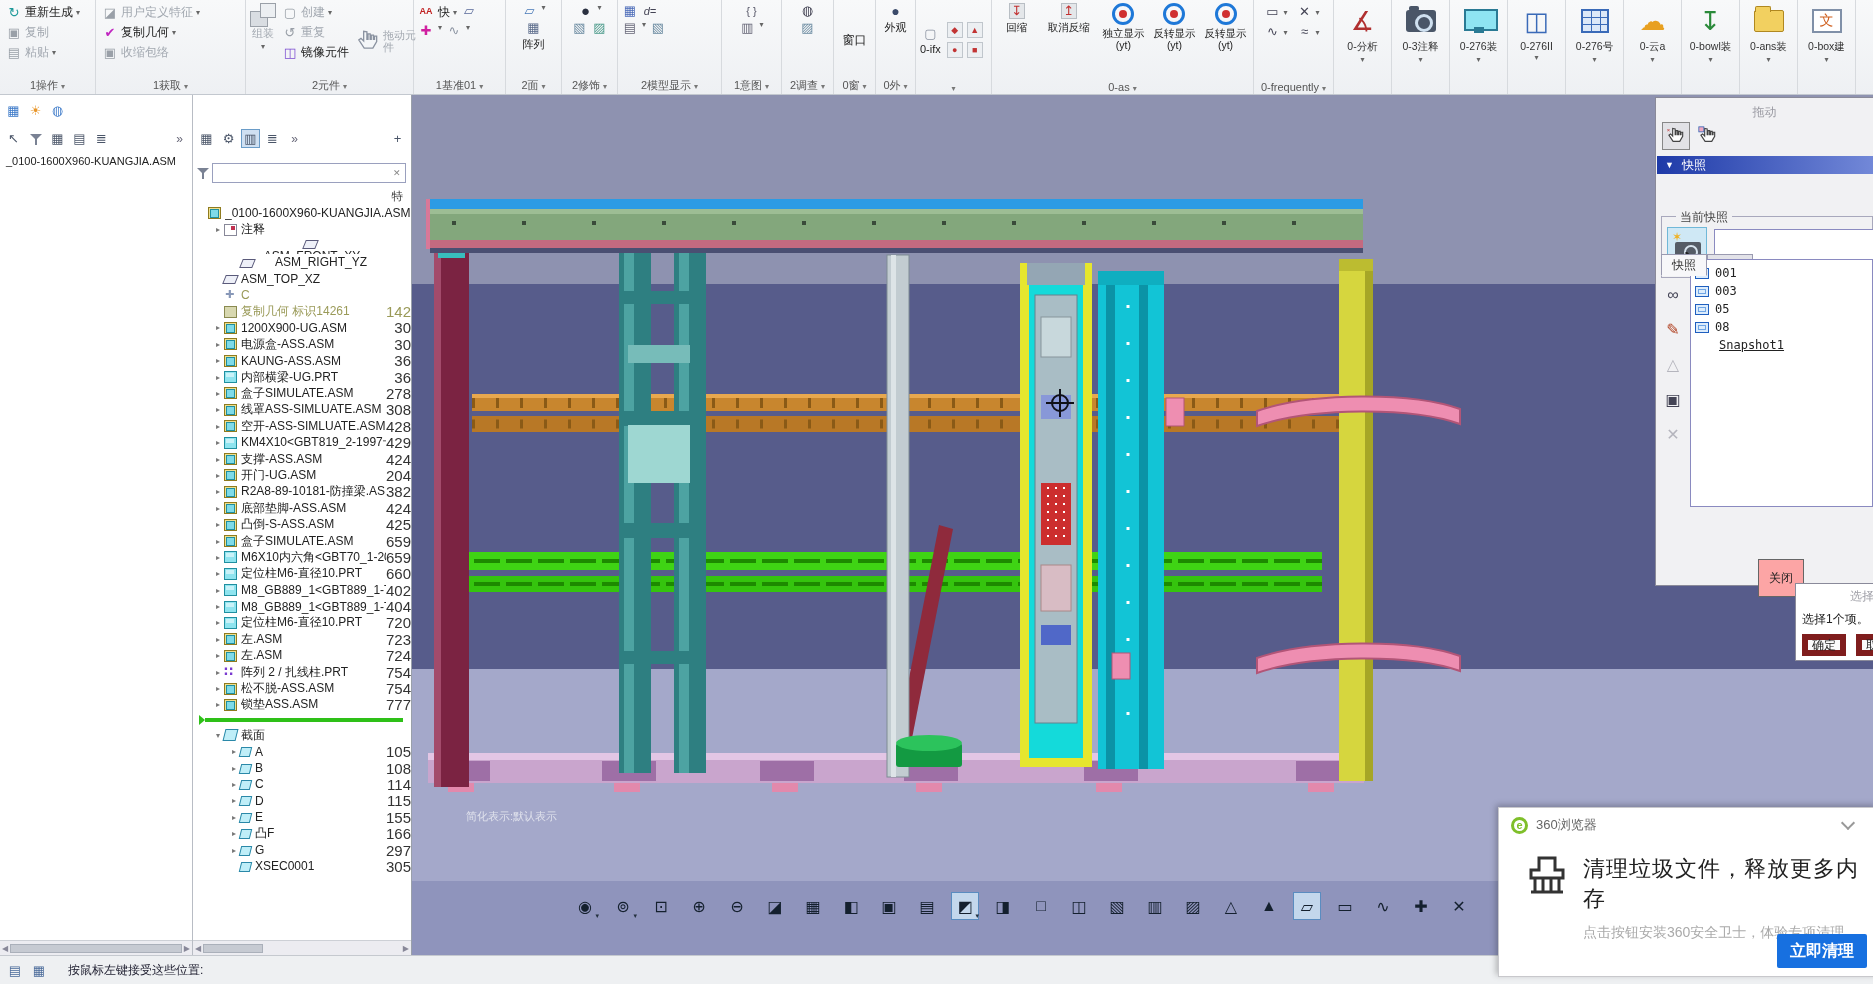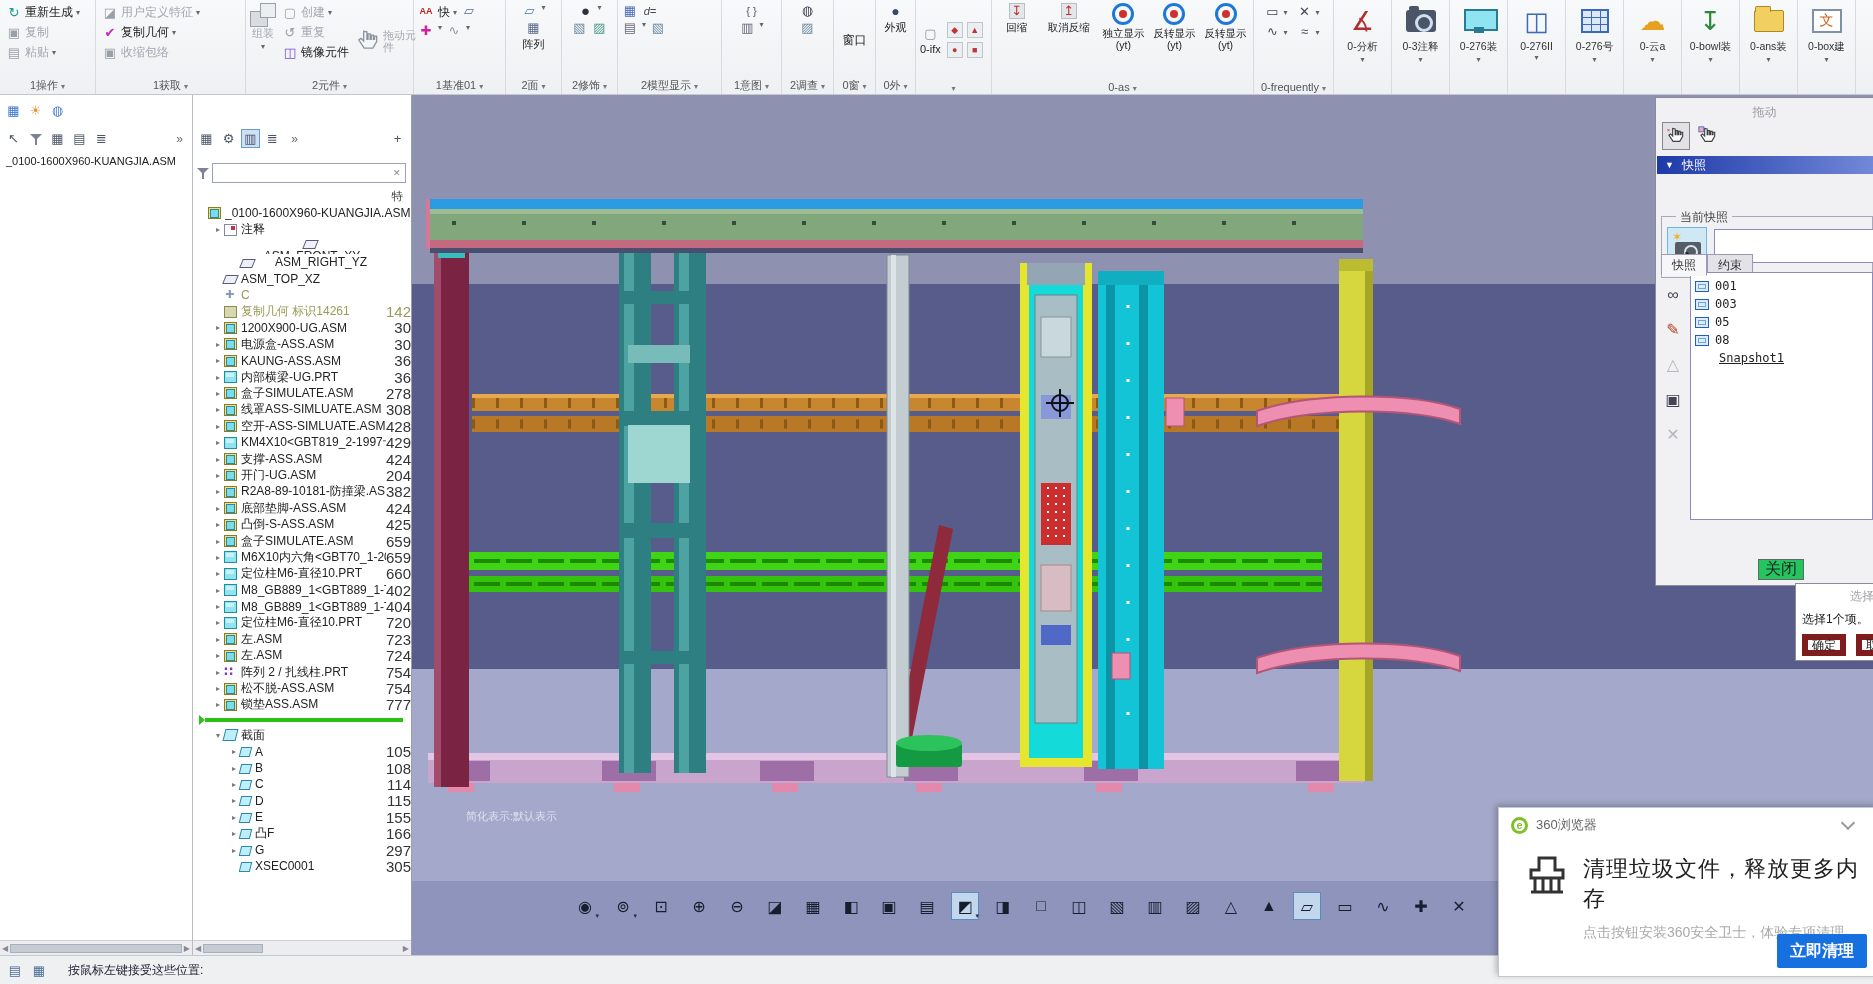--- a/index.html
+++ b/index.html
@@ -183,30 +183,30 @@
   #dp-input { position:absolute; left:52px; top:12px; width:160px; height:34px; background:#fff;
     border:1px solid #8a8ac0; }
   #dp-tabs { position:absolute; left:5px; top:156px; display:flex; }
   .dp-tab { height:22px; padding:0 10px; display:flex; align-items:center; font-size:12px;
     border:1px solid #9a9ab0; background:#e2e2e8; color:#333; }
   .dp-tab.active { background:#f7f7f9; border-bottom-color:#f7f7f9; z-index:2; }
   #dp-iconstrip { position:absolute; left:2px; top:182px; width:30px; display:flex;
     flex-direction:column; align-items:center; gap:16px; padding-top:6px; }
   .strip-ic { font-size:16px; color:#445; }
   .strip-ic.disabled { color:#b5b5bd; }
-  #dp-listbox { position:absolute; left:34px; top:174px; width:183px; height:248px;
+  #dp-listbox { position:absolute; left:34px; top:161px; width:183px; height:248px;
     background:#fff; border:1px solid #8a8ac0; padding:4px 12px 0 4px; }
   .snap-row { display:flex; align-items:center; gap:6px; height:18px; font-size:12px;
     font-family:"DejaVu Sans Mono","Liberation Mono",monospace; }
   .snap-ico { width:14px; height:11px; border:1px solid #1f5fbf; background:#dcecfc;
     position:relative; flex:none; }
   .snap-ico::after { content:""; position:absolute; inset:2px; border:1px solid #6fa5e5; }
   .snap-row.noicon { padding-left:24px;text-decoration:underline; }
-  #dp-close { position:absolute; left:102px; top:461px; width:46px; height:21px; background:#22c55e;
-    border:1px solid #666; font-size:16px; display:flex; align-items:center; justify-content:center; }
+  #dp-close { position:absolute; left:102px; top:461px; width:46px; height:38px; background:#fca5a5;
+    border:1px solid #666; font-size:12px; display:flex; align-items:center; justify-content:center; }
 
   
   #select-dialog { position:absolute; left:1795px; top:583px; width:160px; height:78px;
     background:#fff; border:1px solid #8a8a9a; z-index:12; padding:4px 0 0 6px; }
   #sd-title { color:#a0a0a8; font-size:12px; margin-left:48px; }
   #sd-msg { font-size:12px; color:#222; margin-top:6px; }
   #sd-btns { display:flex; gap:10px; margin-top:6px; }
   .sd-btn { width:44px; height:22px; border:6px solid #7f1d1d; background:#fafafc; font-size:12px;
     display:flex; align-items:center; justify-content:center; }
 

